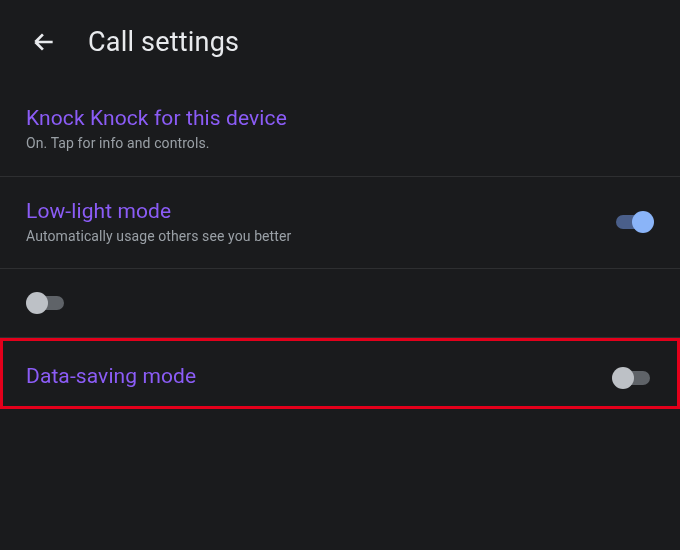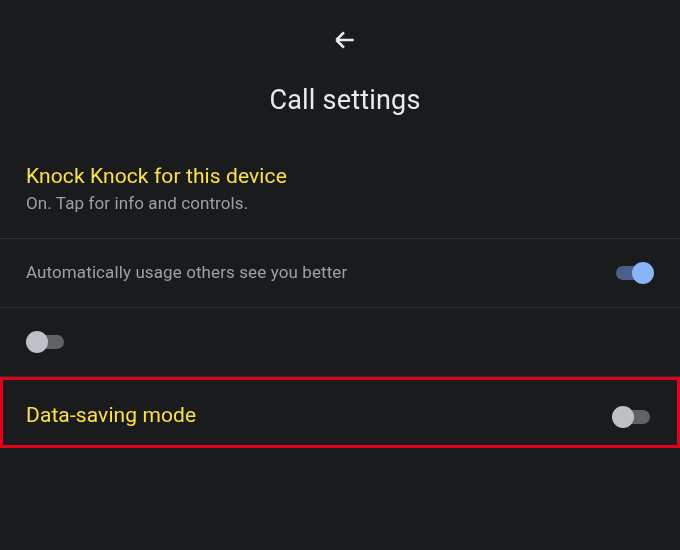--- a/index.html
+++ b/index.html
@@ -13,21 +13,20 @@
       background: #1a1b1d;
       font-family: 'Roboto', 'Helvetica Neue', Arial, sans-serif;
       color: #e8eaed;
       overflow: hidden;
     }
     .header {
       display: flex;
       align-items: center;
       padding: 26px 20px 26px 30px;
       gap: 30px;
-      flex-direction: column;
     }
     .back-icon {
       width: 28px;
       height: 28px;
       cursor: pointer;
       display: flex;
       align-items: center;
       justify-content: center;
     }
     .back-icon svg {
@@ -54,26 +53,26 @@
     .setting-row:last-of-type {
       border-bottom: none;
     }
     .setting-text {
       flex: 1;
       padding-right: 20px;
     }
     .setting-title {
       font-size: 21px;
       font-weight: 400;
-      color: #fde047;
+      color: #8b5cf6;
       margin-bottom: 4px;
       letter-spacing: 0.1px;
     }
     .setting-subtitle {
-      font-size: 17px;
+      font-size: 14px;
       font-weight: 400;
       color: #9aa0a6;
       line-height: 1.4;
       letter-spacing: 0.1px;
     }
     .toggle {
       width: 42px;
       height: 24px;
       position: relative;
       flex-shrink: 0;
@@ -130,20 +129,21 @@
 
 <div class="setting-row">
   <div class="setting-text">
     <div class="setting-title">Knock Knock for this device</div>
     <div class="setting-subtitle">On. Tap for info and controls.</div>
   </div>
 </div>
 
 <div class="setting-row">
   <div class="setting-text">
+    <div class="setting-title">Low-light mode</div>
     <div class="setting-subtitle">Automatically usage others see you better</div>
   </div>
   <div class="toggle on">
     <div class="toggle-track"></div>
     <div class="toggle-thumb"></div>
   </div>
 </div>
 
 <div class="setting-row">
   <div class="toggle off">

